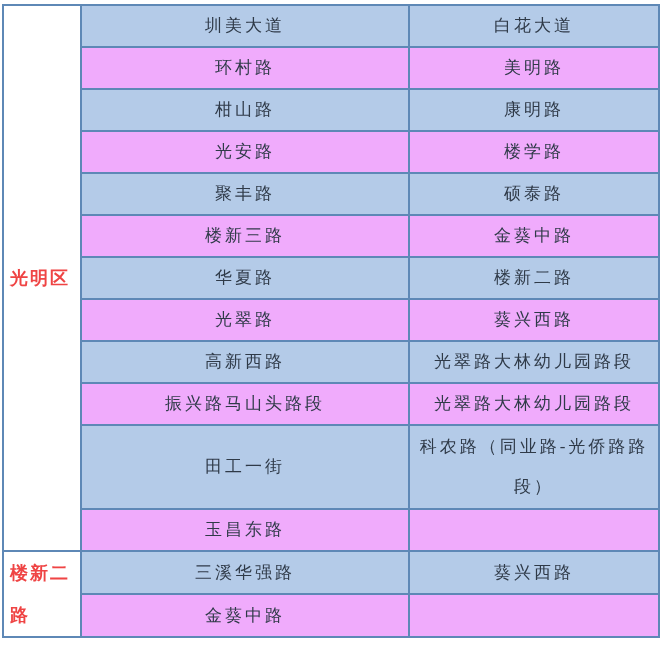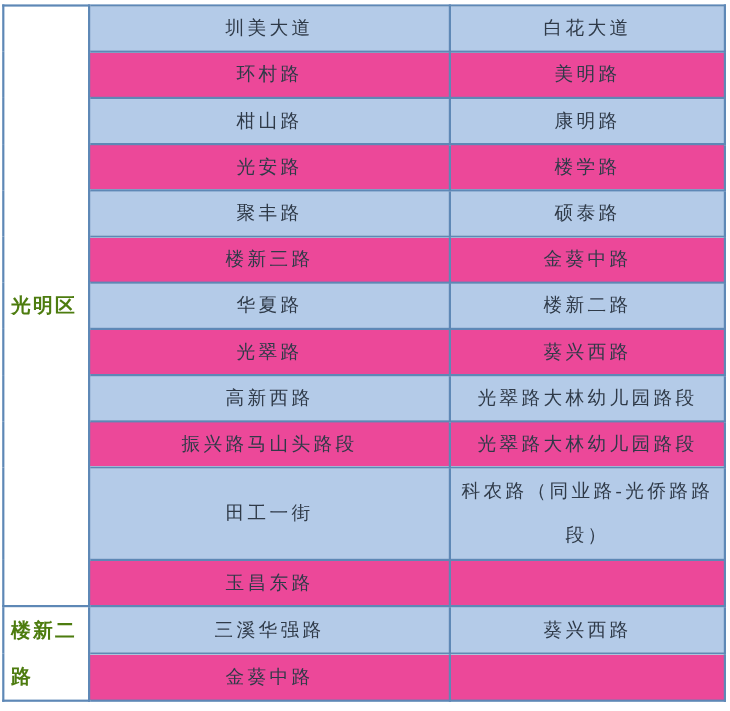--- a/index.html
+++ b/index.html
@@ -29,25 +29,25 @@
 
   table.road-table td {
     border: 2px solid #5e88b6;
     vertical-align: middle;
     box-sizing: border-box;
     overflow: hidden;
   }
   tr.r-row     { height: 42px; }
   tr.r-tall    { height: 84px; }
   tr.r-blue td { background: #b4cbe8; margin-left: 44px; }
-  tr.r-white td{ background: #ec4899; }
+  tr.r-white td{ background: #f0abfc; }
 
   td.district {
     background: #ffffff !important;
-    color: #4d7c0f;
+    color: #ef4444;
     font-weight: bold;
     font-size: 18px;
     letter-spacing: 2px;
     text-align: left;
     padding: 0 4px 0 6px;
     line-height: 42px;
     word-break: break-all;
   }
   td.road {
     color: #2f3a48;

